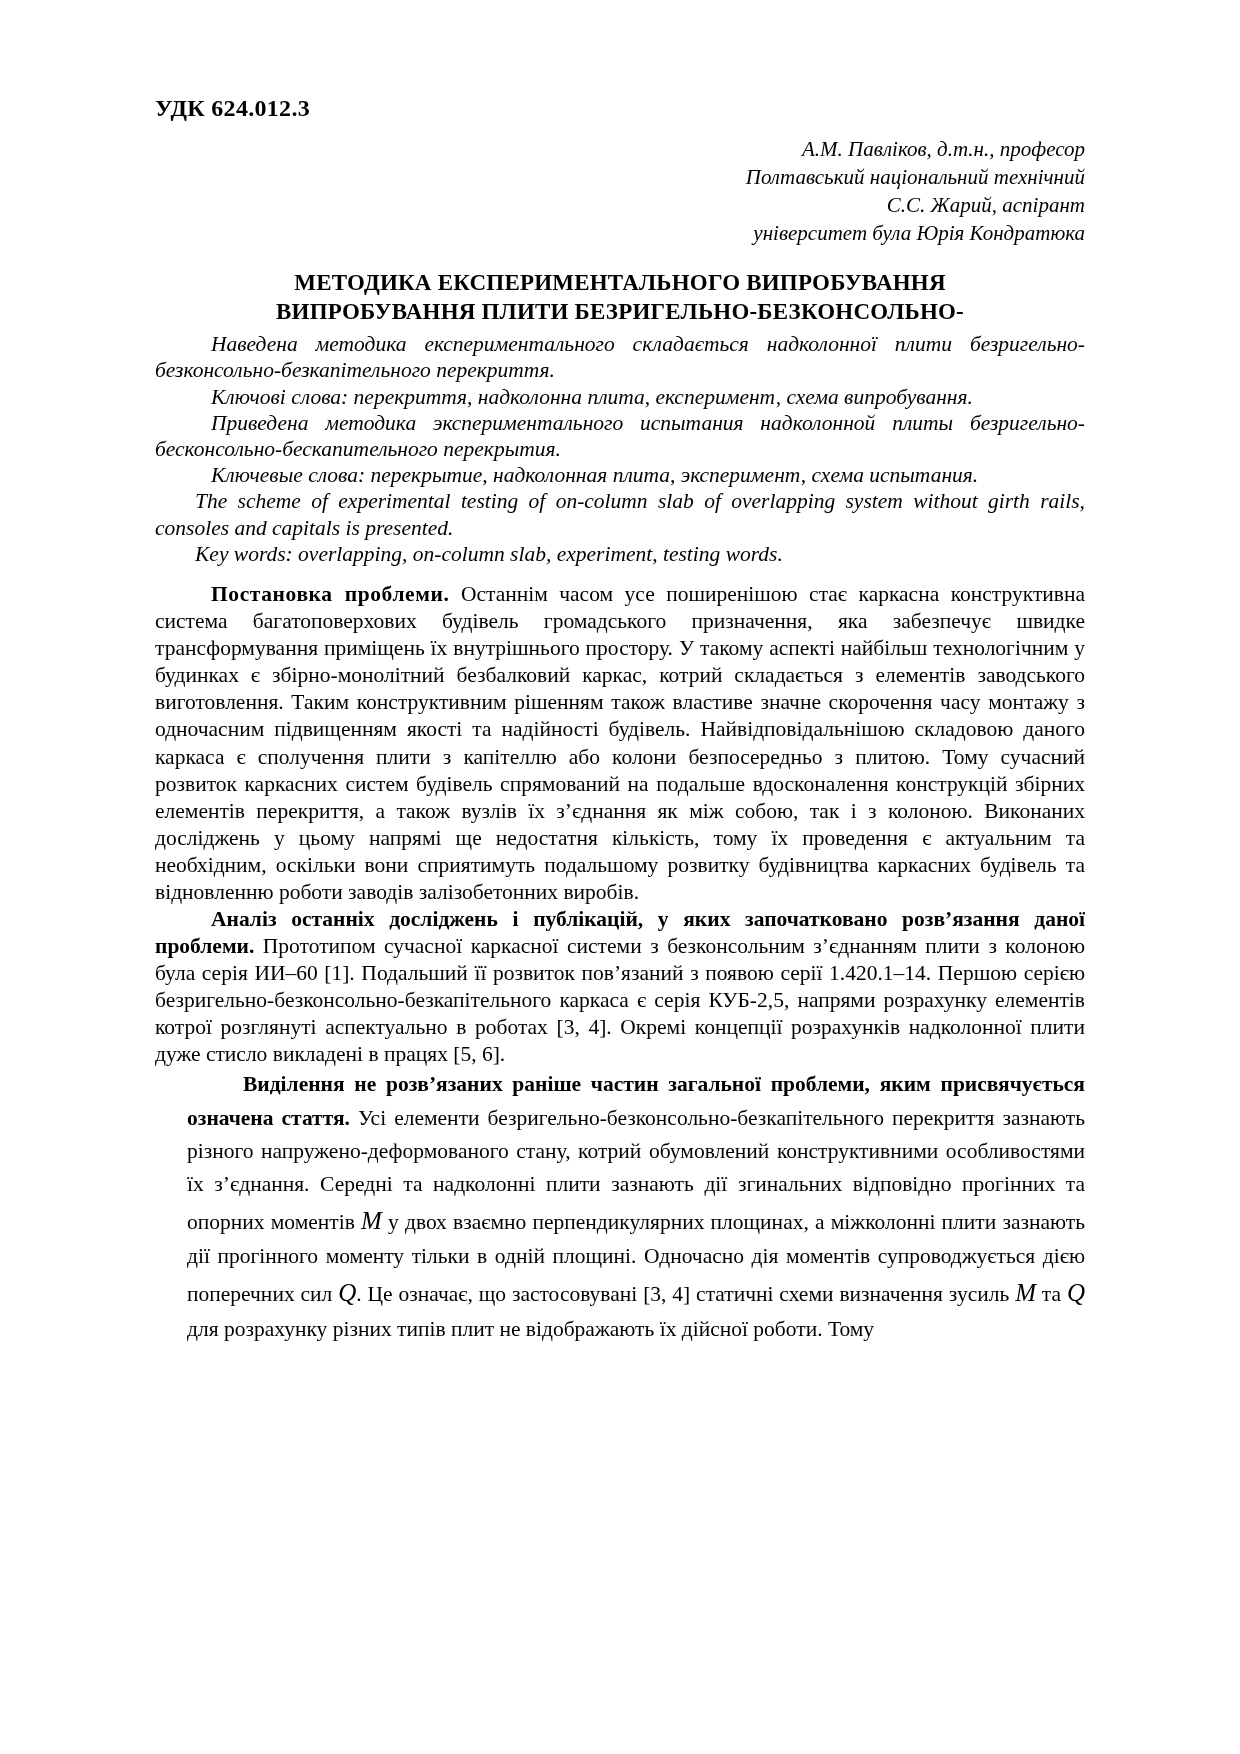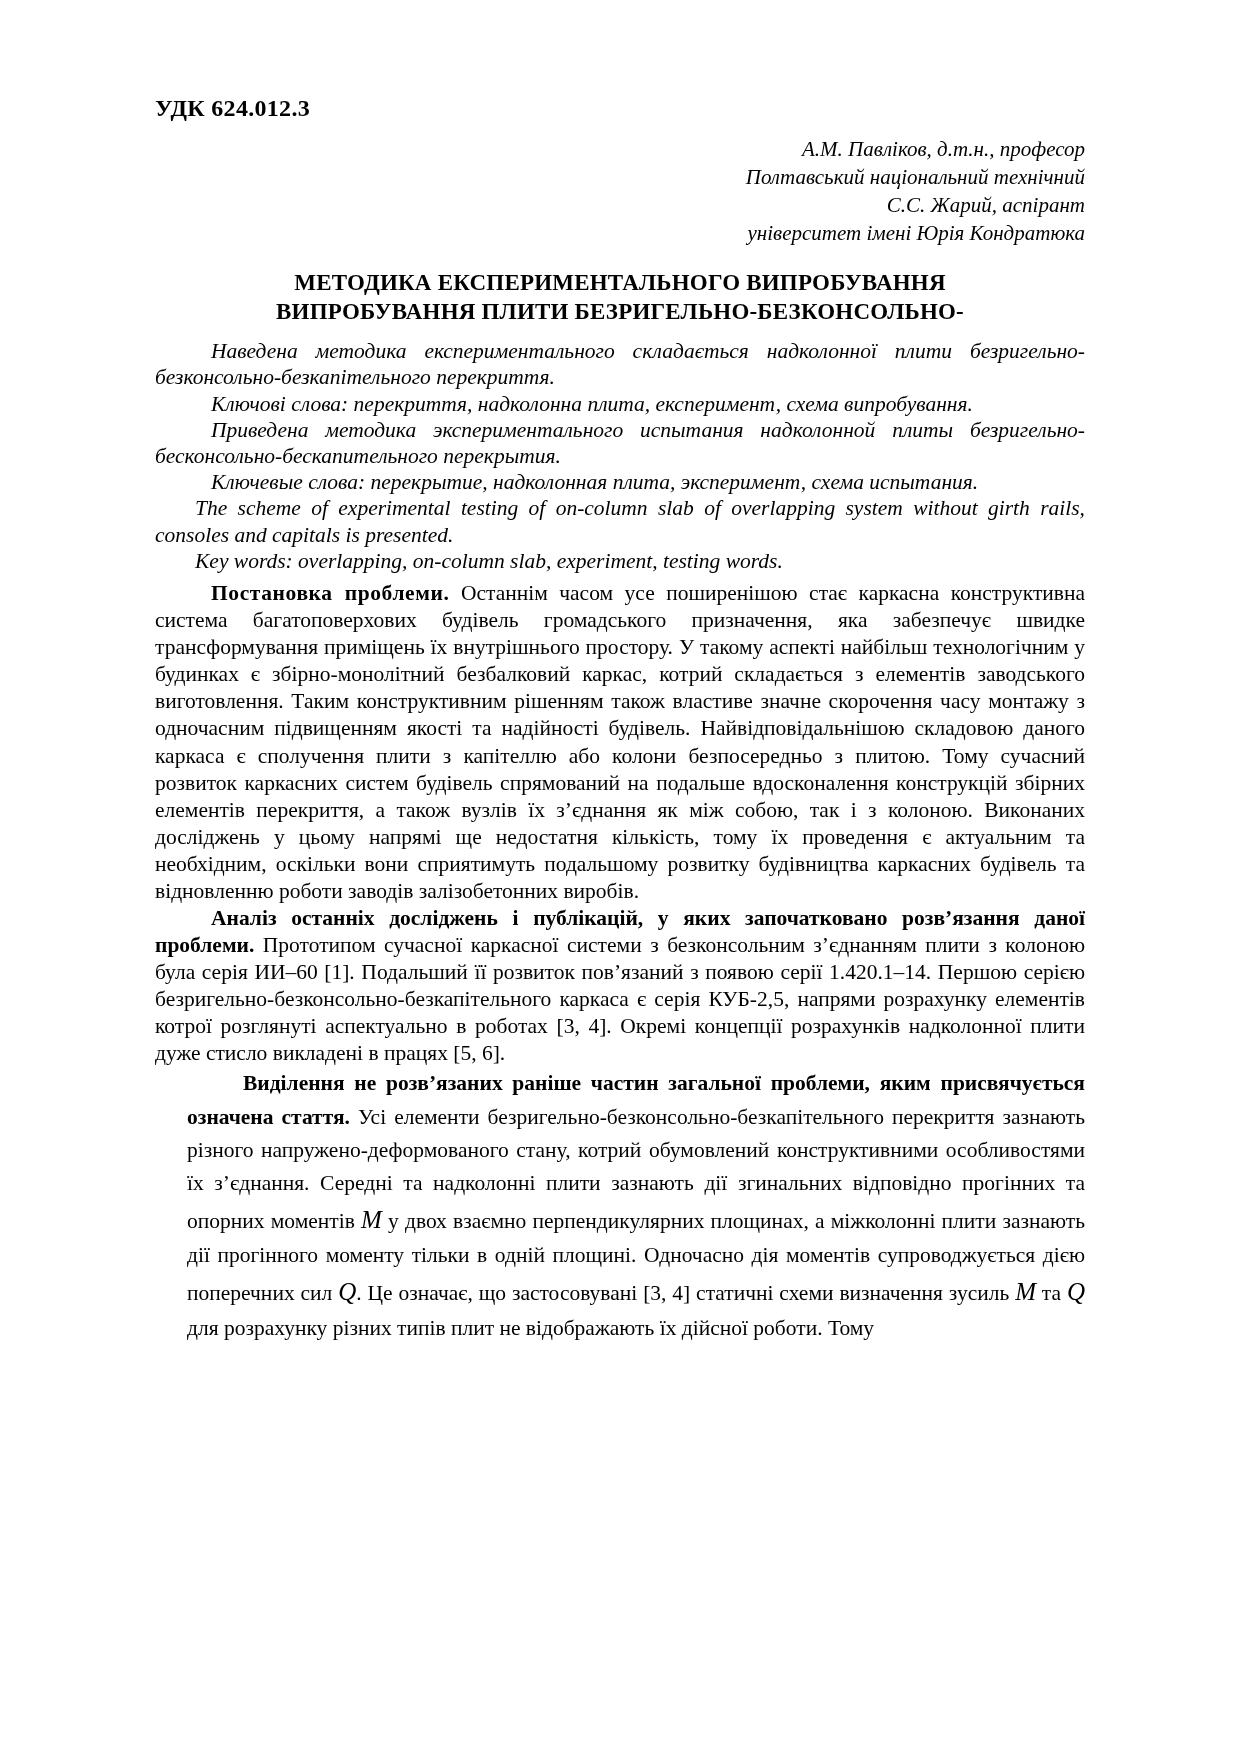--- a/index.html
+++ b/index.html
@@ -31,21 +31,21 @@
   }
   .authors div {
     white-space: nowrap;
   }
   .title {
     text-align: center;
     font-weight: bold;
     font-size: 23px;
     line-height: 1.27;
     margin-top: 20px;
-    margin-bottom: 12px;
+    margin-bottom: 5px;
     letter-spacing: 0.2px;
   }
   .abs {
     font-style: italic;
     font-size: 21.5px;
     line-height: 1.22;
     text-align: justify;
     text-indent: 56px;
     margin: 0;
   }
@@ -79,36 +79,36 @@
 <body>
 
 <div class="page">
 
   <div class="udk">УДК 624.012.3</div>
 
   <div class="authors">
     <div>А.М. Павліков, д.т.н., професор</div>
     <div>Полтавський національний технічний</div>
     <div>С.С. Жарий, аспірант</div>
-    <div>університет імені Юрія Кондратюка</div>
+    <div>університет була Юрія Кондратюка</div>
   </div>
 
   <div class="title">
     <div>МЕТОДИКА ЕКСПЕРИМЕНТАЛЬНОГО ВИПРОБУВАННЯ</div>
     <div>ВИПРОБУВАННЯ ПЛИТИ БЕЗРИГЕЛЬНО-БЕЗКОНСОЛЬНО-</div>
   </div>
 
   <p class="abs">Наведена методика експериментального складається надколонної плити безригельно-безконсольно-безкапітельного перекриття.</p>
   <p class="abs">Ключові слова: перекриття, надколонна плита, експеримент, схема випробування.</p>
   <p class="abs">Приведена методика экспериментального испытания надколонной плиты безригельно-бесконсольно-бескапительного перекрытия.</p>
   <p class="abs">Ключевые слова: перекрытие, надколонная плита, эксперимент, схема испытания.</p>
   <p class="abs eng">The scheme of experimental testing of on-column slab of overlapping system without girth rails, consoles and capitals is presented.</p>
   <p class="abs eng">Key words: overlapping, on-column slab, experiment,  testing words.</p>
 
-  <p class="body-p" style="margin-top:6px;">
+  <p class="body-p" style="margin-top:14px;">
     <b class="spaced">Постановка проблеми.</b><span> Останнім часом усе поширенішою стає каркасна конструктивна система багатоповерхових будівель громадського призначення, яка забезпечує швидке трансформування приміщень їх внутрішнього простору. У такому аспекті найбільш технологічним у будинках є збірно-монолітний безбалковий каркас, котрий складається з елементів заводського виготовлення. Таким конструктивним рішенням також властиве значне скорочення часу монтажу з одночасним підвищенням якості та надійності будівель. Найвідповідальнішою складовою даного каркаса є сполучення плити з капітеллю або колони безпосередньо з плитою. Тому сучасний розвиток каркасних систем будівель спрямований на подальше вдосконалення конструкцій збірних елементів перекриття, а також вузлів їх з’єднання як між собою, так і з колоною. Виконаних досліджень у цьому напрямі ще недостатня кількість, тому їх проведення є актуальним та необхідним, оскільки вони сприятимуть подальшому розвитку будівництва каркасних будівель та відновленню роботи заводів залізобетонних виробів.</span>
   </p>
 
   <p class="body-p">
     <b>Аналіз останніх досліджень і публікацій, у яких започатковано розв’язання даної проблеми.</b><span> Прототипом сучасної каркасної системи з безконсольним з’єднанням плити з колоною була серія ИИ–60 [1]. Подальший її розвиток пов’язаний з появою серії 1.420.1–14. Першою серією безригельно-безконсольно-безкапітельного каркаса є серія КУБ-2,5, напрями розрахунку елементів котрої розглянуті аспектуально в роботах [3, 4]. Окремі концепції розрахунків надколонної плити дуже стисло викладені в працях [5, 6].</span>
   </p>
 
   <p class="body-p tall-line">
     <b>Виділення не розв’язаних раніше частин загальної проблеми, яким присвячується означена стаття.</b><span> Усі елементи безригельно-безконсольно-безкапітельного перекриття зазнають різного напружено-деформованого стану, котрий обумовлений конструктивними особливостями їх з’єднання. Середні та надколонні плити зазнають дії згинальних відповідно прогінних та опорних моментів </span><span class="mathvar">M</span><span> у двох взаємно перпендикулярних площинах, а міжколонні плити зазнають дії прогінного моменту тільки в одній площині. Одночасно дія моментів супроводжується дією поперечних сил </span><span class="mathvar">Q</span><span>. Це означає, що застосовувані [3, 4] статичні схеми визначення зусиль </span><span class="mathvar">M</span><span> та </span><span class="mathvar">Q</span><span> для розрахунку різних типів плит не відображають їх дійсної роботи. Тому</span>
   </p>

